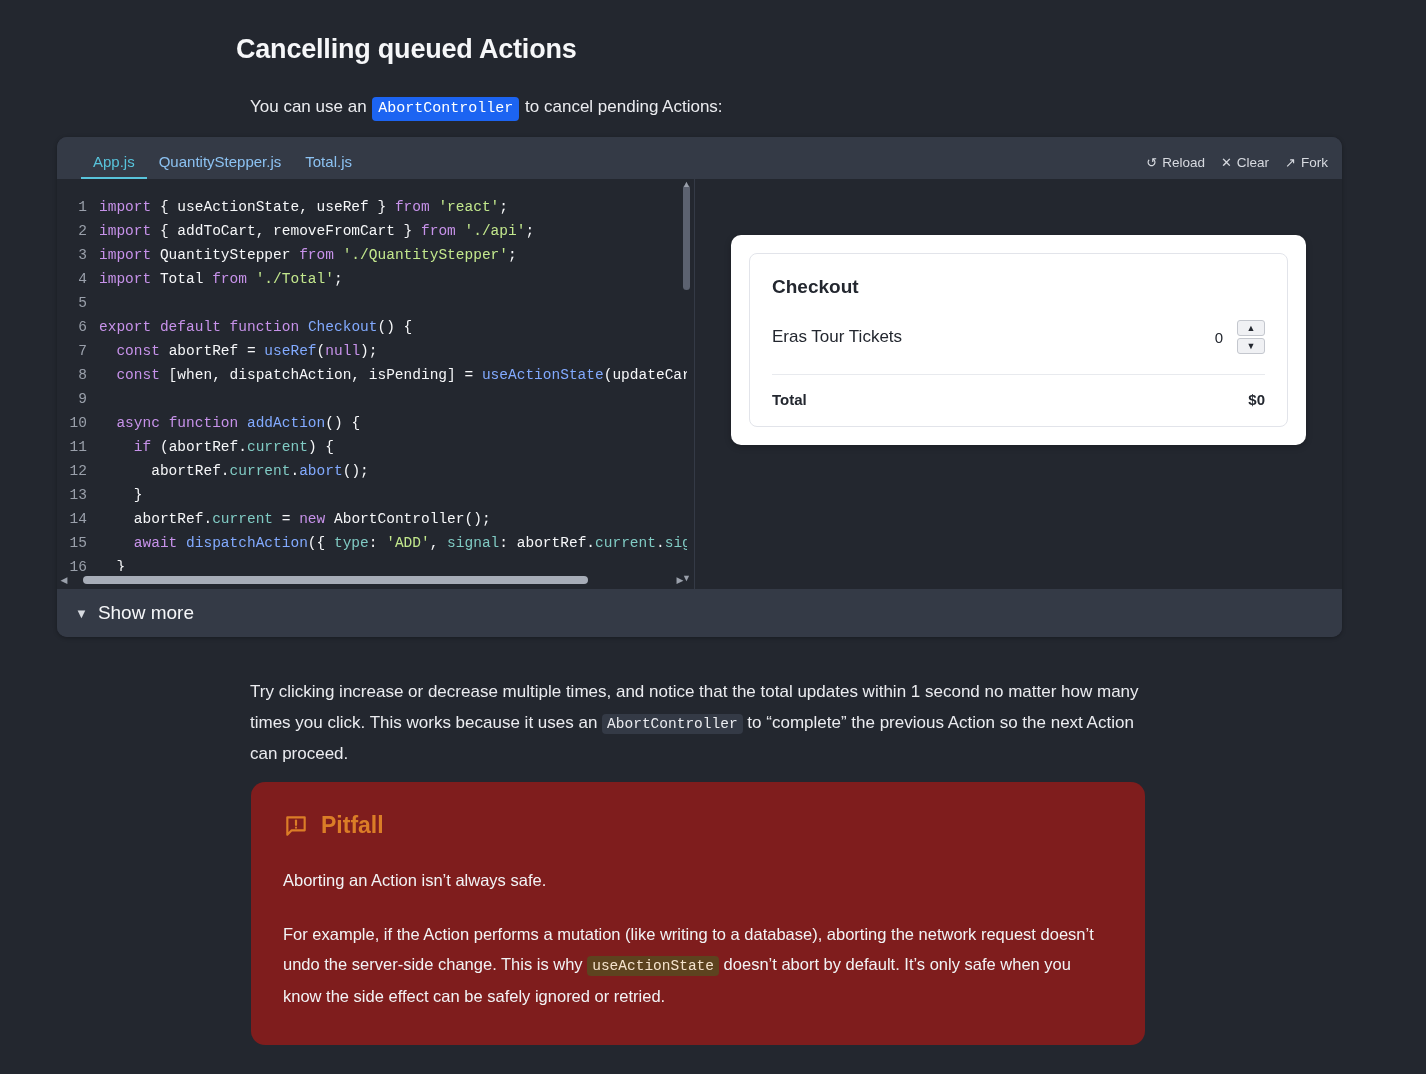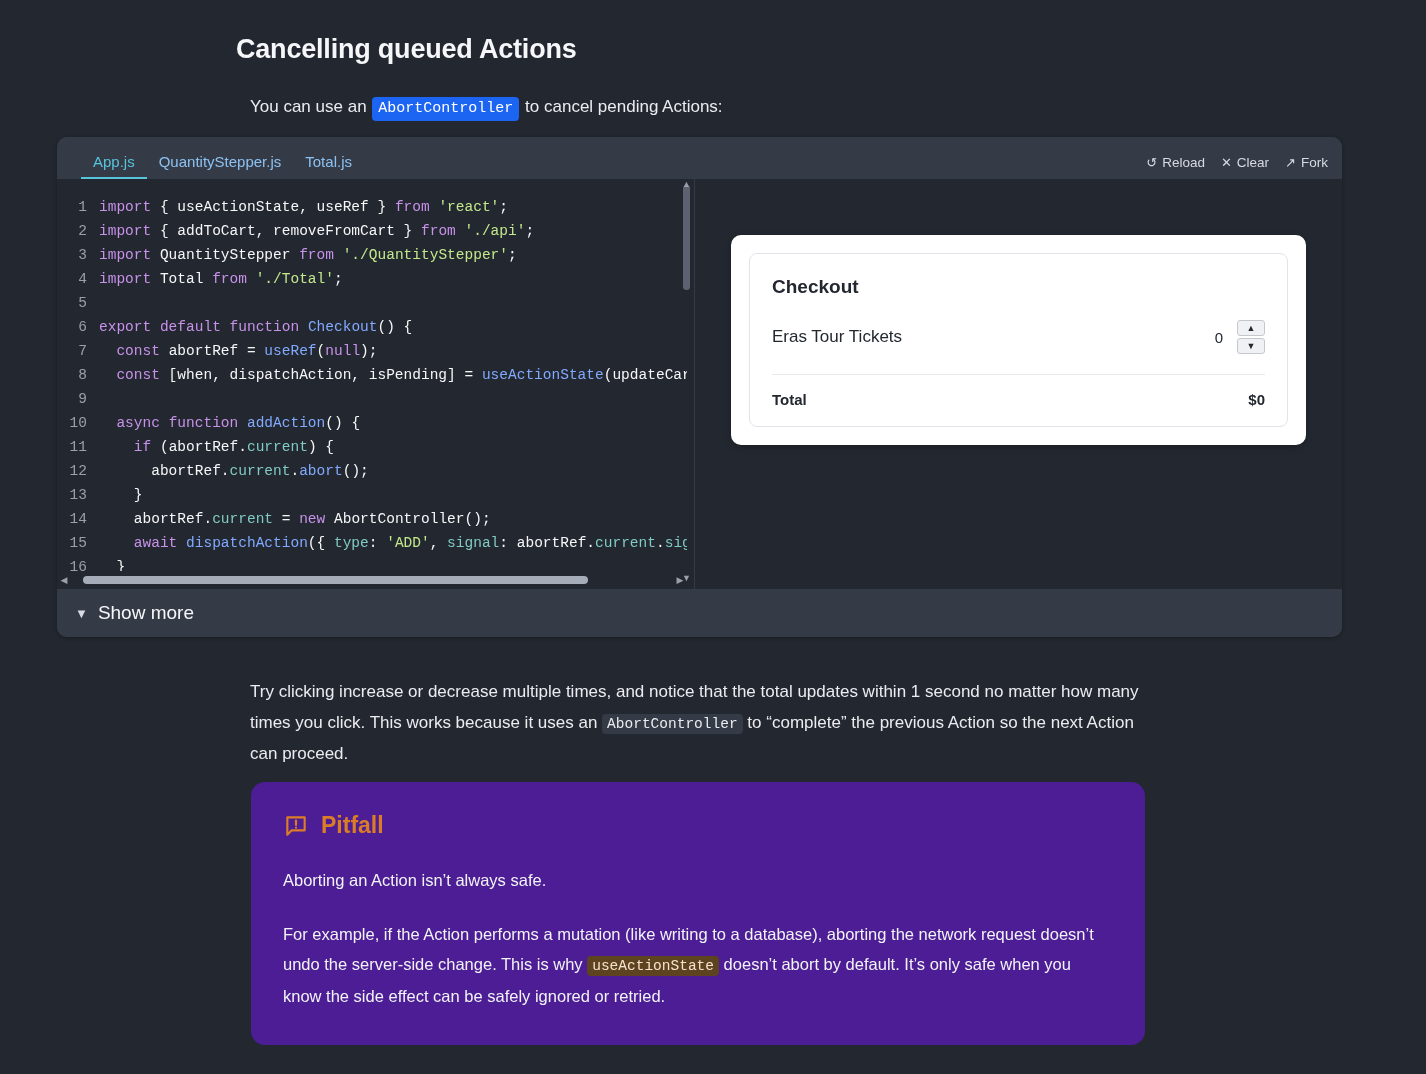--- a/index.html
+++ b/index.html
@@ -265,21 +265,21 @@
     border-radius: 4px;
     padding: 2px 5px;
   }
 
   
   .pitfall {
     position: absolute;
     left: 251px;
     top: 782px;
     width: 894px;
-    background: #4c1d95;
+    background: #7f1d1d;
     border-radius: 14px;
     padding: 30px 32px 34px 32px;
   }
   .pitfall-head {
     display: flex;
     align-items: center;
     gap: 12px;
     margin-bottom: 26px;
   }
   .pitfall-title {

